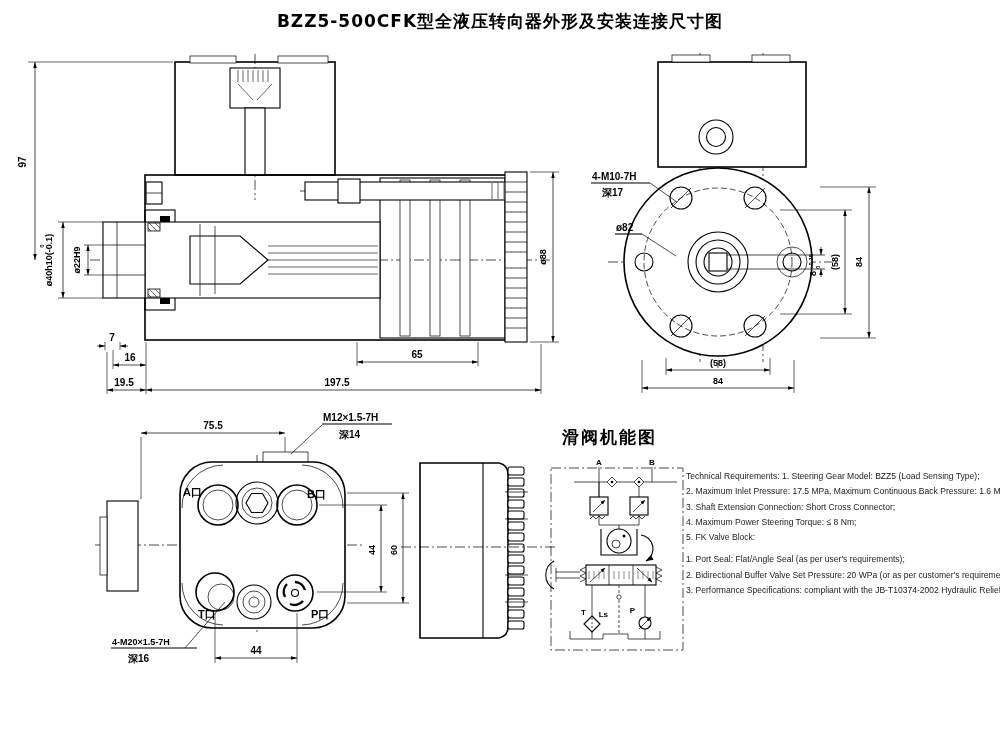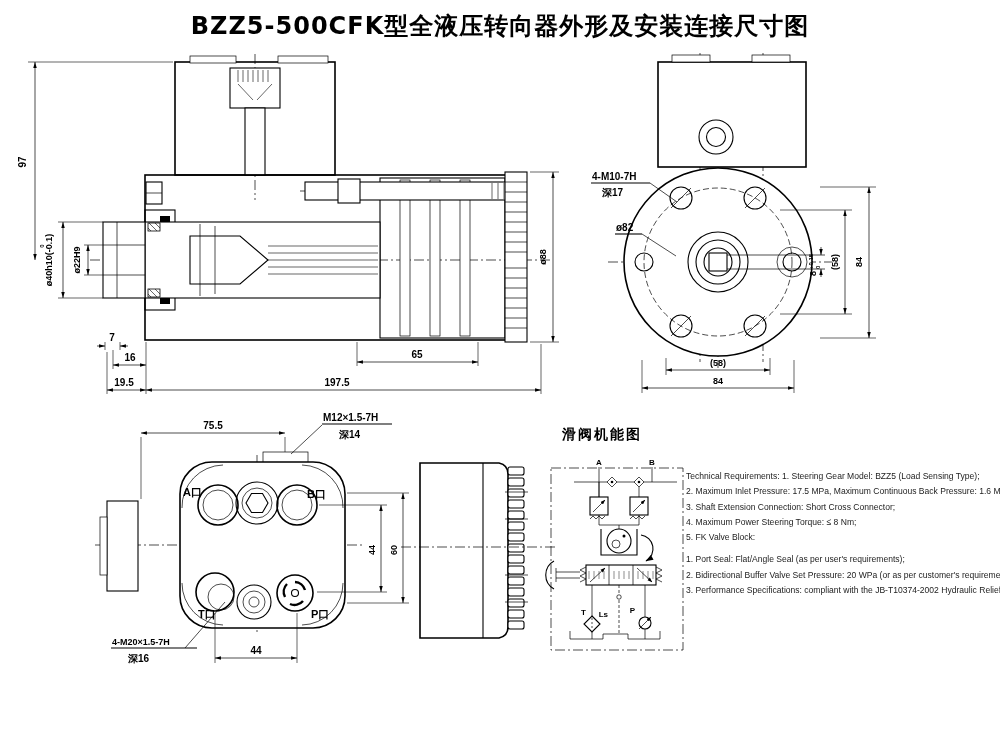--- a/index.html
+++ b/index.html
@@ -1,22 +1,22 @@
 <!DOCTYPE html>
 <html><head>
 <meta charset="utf-8">
 <style>
   html,body{margin:0;padding:0;background:#fff;}
   .canvas{position:relative;width:1000px;height:743px;background:#fff;overflow:hidden;
           font-family:"Liberation Sans",sans-serif;}
   .title{position:absolute;top:10px;left:0;width:100%;text-align:center;
-         font-family:"DejaVu Sans",sans-serif;font-weight:bold;font-size:24px;
+         font-family:"DejaVu Sans",sans-serif;font-weight:bold;font-size:17px;
          letter-spacing:1px;color:#000;}
   .schem-title{position:absolute;left:562px;top:426px;font-family:"DejaVu Sans",sans-serif;
-         font-weight:bold;font-size:14px;letter-spacing:2px;color:#000;}
+         font-weight:bold;font-size:17px;letter-spacing:2px;color:#000;}
   .view{position:absolute;}
   .tech{position:absolute;left:686px;top:468px;width:345px;font-size:9.5px;color:#1c1c1c;
         line-height:15.3px;transform:scaleX(0.9);transform-origin:left top;white-space:nowrap;}
   .tech .gap{margin-top:7px;}
   svg text{font-family:"Liberation Sans",sans-serif;font-weight:bold;fill:#000;}
   .t10{font-size:10px;} .t9{font-size:9px;} .t8{font-size:8px;} .t11{font-size:11px;} .t6{font-size:6px;}
   .thick{stroke:#000;stroke-width:1.6;fill:none;}
   .med{stroke:#000;stroke-width:1.1;fill:none;}
   .thin{stroke:#000;stroke-width:.7;fill:none;}
   .ext{stroke:#000;stroke-width:.6;fill:none;}

